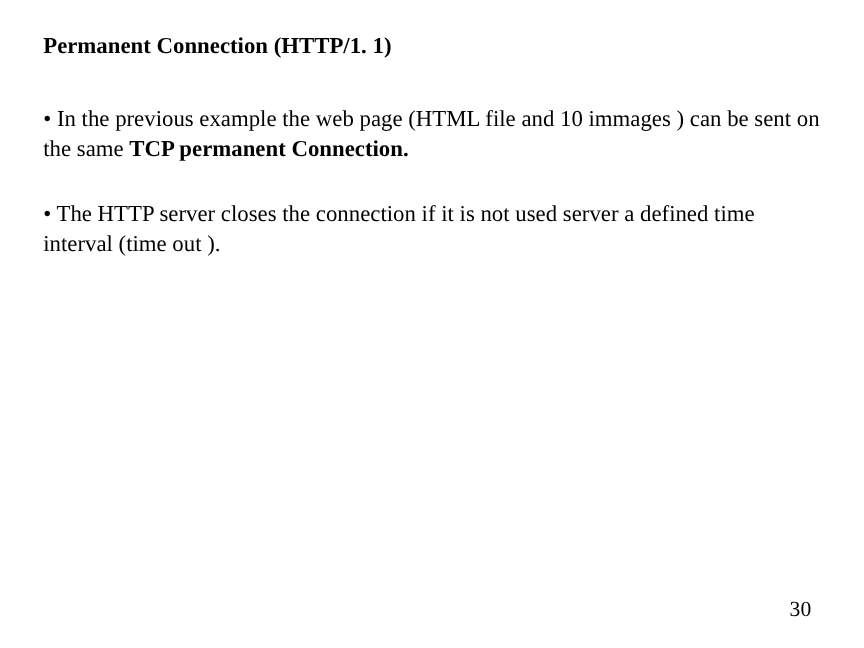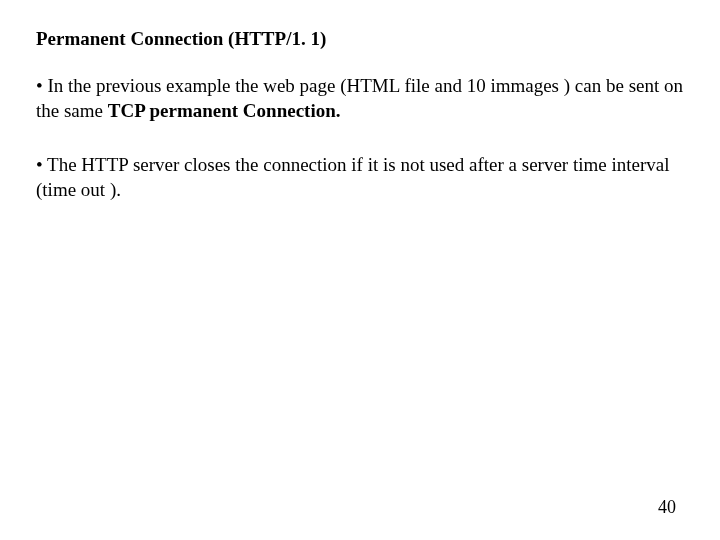--- a/index.html
+++ b/index.html
@@ -14,21 +14,21 @@
   }
   .slide {
     box-sizing: border-box;
     padding: 28px 36px 0 36px;
     width: 100%;
     height: 100%;
   }
   .title {
     font-size: 19px;
     font-weight: bold;
-    margin-bottom: 24px;
+    margin-bottom: 38px;
   }
   .para {
     font-size: 19px;
     line-height: 1.3;
     margin-bottom: 30px;
   }
   .bold {
     font-weight: bold;
   }
   .pagenum {
@@ -43,17 +43,17 @@
 
 <div class="slide">
 
   <div class="title">Permanent Connection (HTTP/1. 1)</div>
 
 
   <div class="para">
     <span>• In the previous example the web page (HTML file and 10 immages ) can be sent on the same </span><span class="bold">TCP permanent Connection.</span>
   </div>
 
-  <div class="para">• The HTTP server closes the connection if  it is not used after a server  time interval (time out ).</div>
+  <div class="para">• The HTTP server closes the connection if  it is not used server a defined  time interval (time out ).</div>
 
 </div>
 
-<div class="pagenum">40</div>
+<div class="pagenum">30</div>
 
 </body></html>

